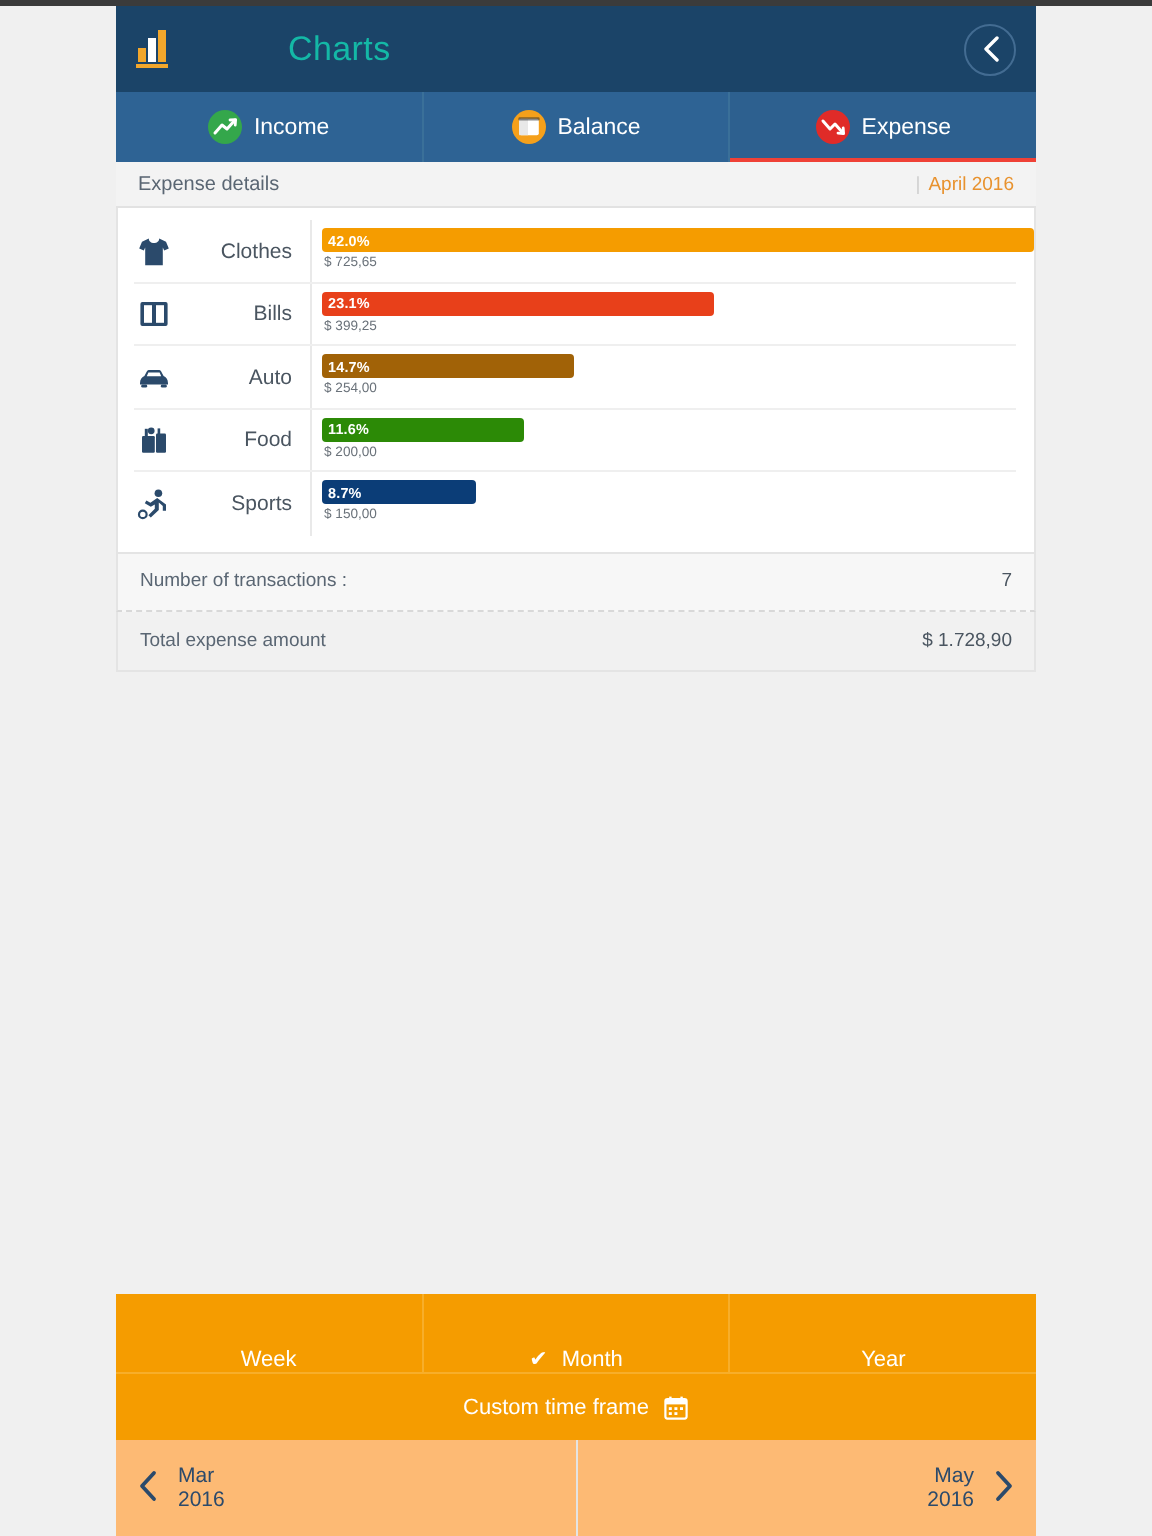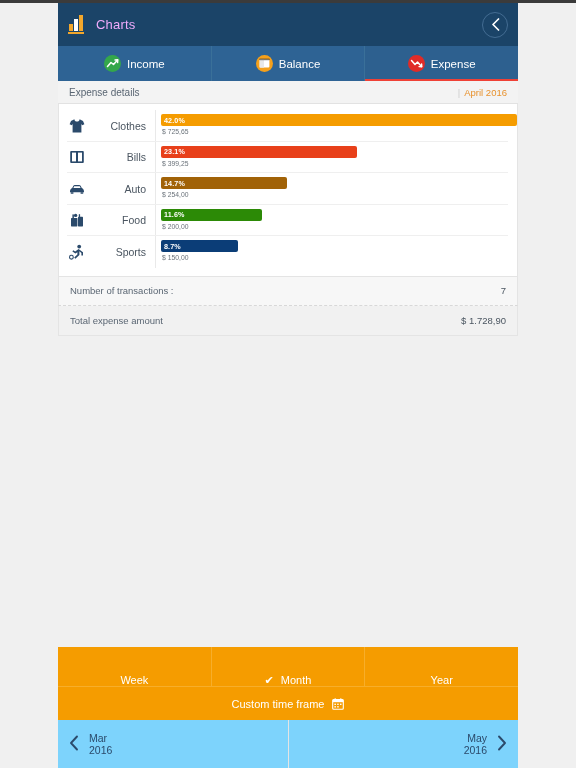--- a/index.html
+++ b/index.html
@@ -22,21 +22,21 @@
     height:43px;background:#1b4468;
     display:flex;align-items:center;padding:0 10px;
     box-sizing:border-box;position:relative;
   }
   .appbar-icon{width:19px;height:19px;position:relative;margin-right:9px;}
   .bar-g{position:absolute;bottom:3px;width:4px;background:#f2a72c;}
   .bar-g.b1{left:1px;height:7px;}
   .bar-g.b2{left:6px;height:12px;background:#ffffff;}
   .bar-g.b3{left:11px;height:16px;}
   .bar-underline{position:absolute;bottom:0;left:0;width:16px;height:2px;background:#f2a72c;}
-  .appbar-title{color:#f0abfc;font-size:13px;letter-spacing:.2px;}
+  .appbar-title{color:#14b8a6;font-size:17px;letter-spacing:.2px;margin-left:48px;}
   .back-btn{
     position:absolute;right:10px;top:50%;transform:translateY(-50%);
     width:26px;height:26px;border-radius:50%;
     border:1.4px solid #436c92;box-sizing:border-box;
     display:flex;align-items:center;justify-content:center;
     color:#ffffff;font-size:13px;line-height:1;
   }
   .back-btn svg{display:block;}
 
   
@@ -110,21 +110,21 @@
   }
   .period-tab:last-child{border-right:none;}
   .check{margin-right:7px;font-size:11px;line-height:1;}
   .custom-row{
     height:34px;background:#f59c00;border-top:1px solid #f7ae2a;
     display:flex;align-items:center;justify-content:center;
     color:#ffffff;font-size:11px;box-sizing:border-box;
   }
   .cal-ico{margin-left:8px;width:12px;height:12px;}
   .cal-ico svg{display:block;}
-  .month-nav{display:flex;height:48px;background:#7dd3fc;}
+  .month-nav{display:flex;height:48px;background:#fdba74;}
   .mn{
     flex:1;display:flex;align-items:center;box-sizing:border-box;
     padding:0 11px;color:#2b4a6b;
   }
   .mn.left{justify-content:flex-start;border-right:1px solid #e4e4e4;}
   .mn.right{justify-content:flex-end;}
   .mn-txt{font-size:10.5px;line-height:12px;}
   .mn-txt .y{display:block;}
   .chev{font-size:17px;line-height:1;font-weight:bold;}
   .mn.left .chev{margin-right:10px;}

